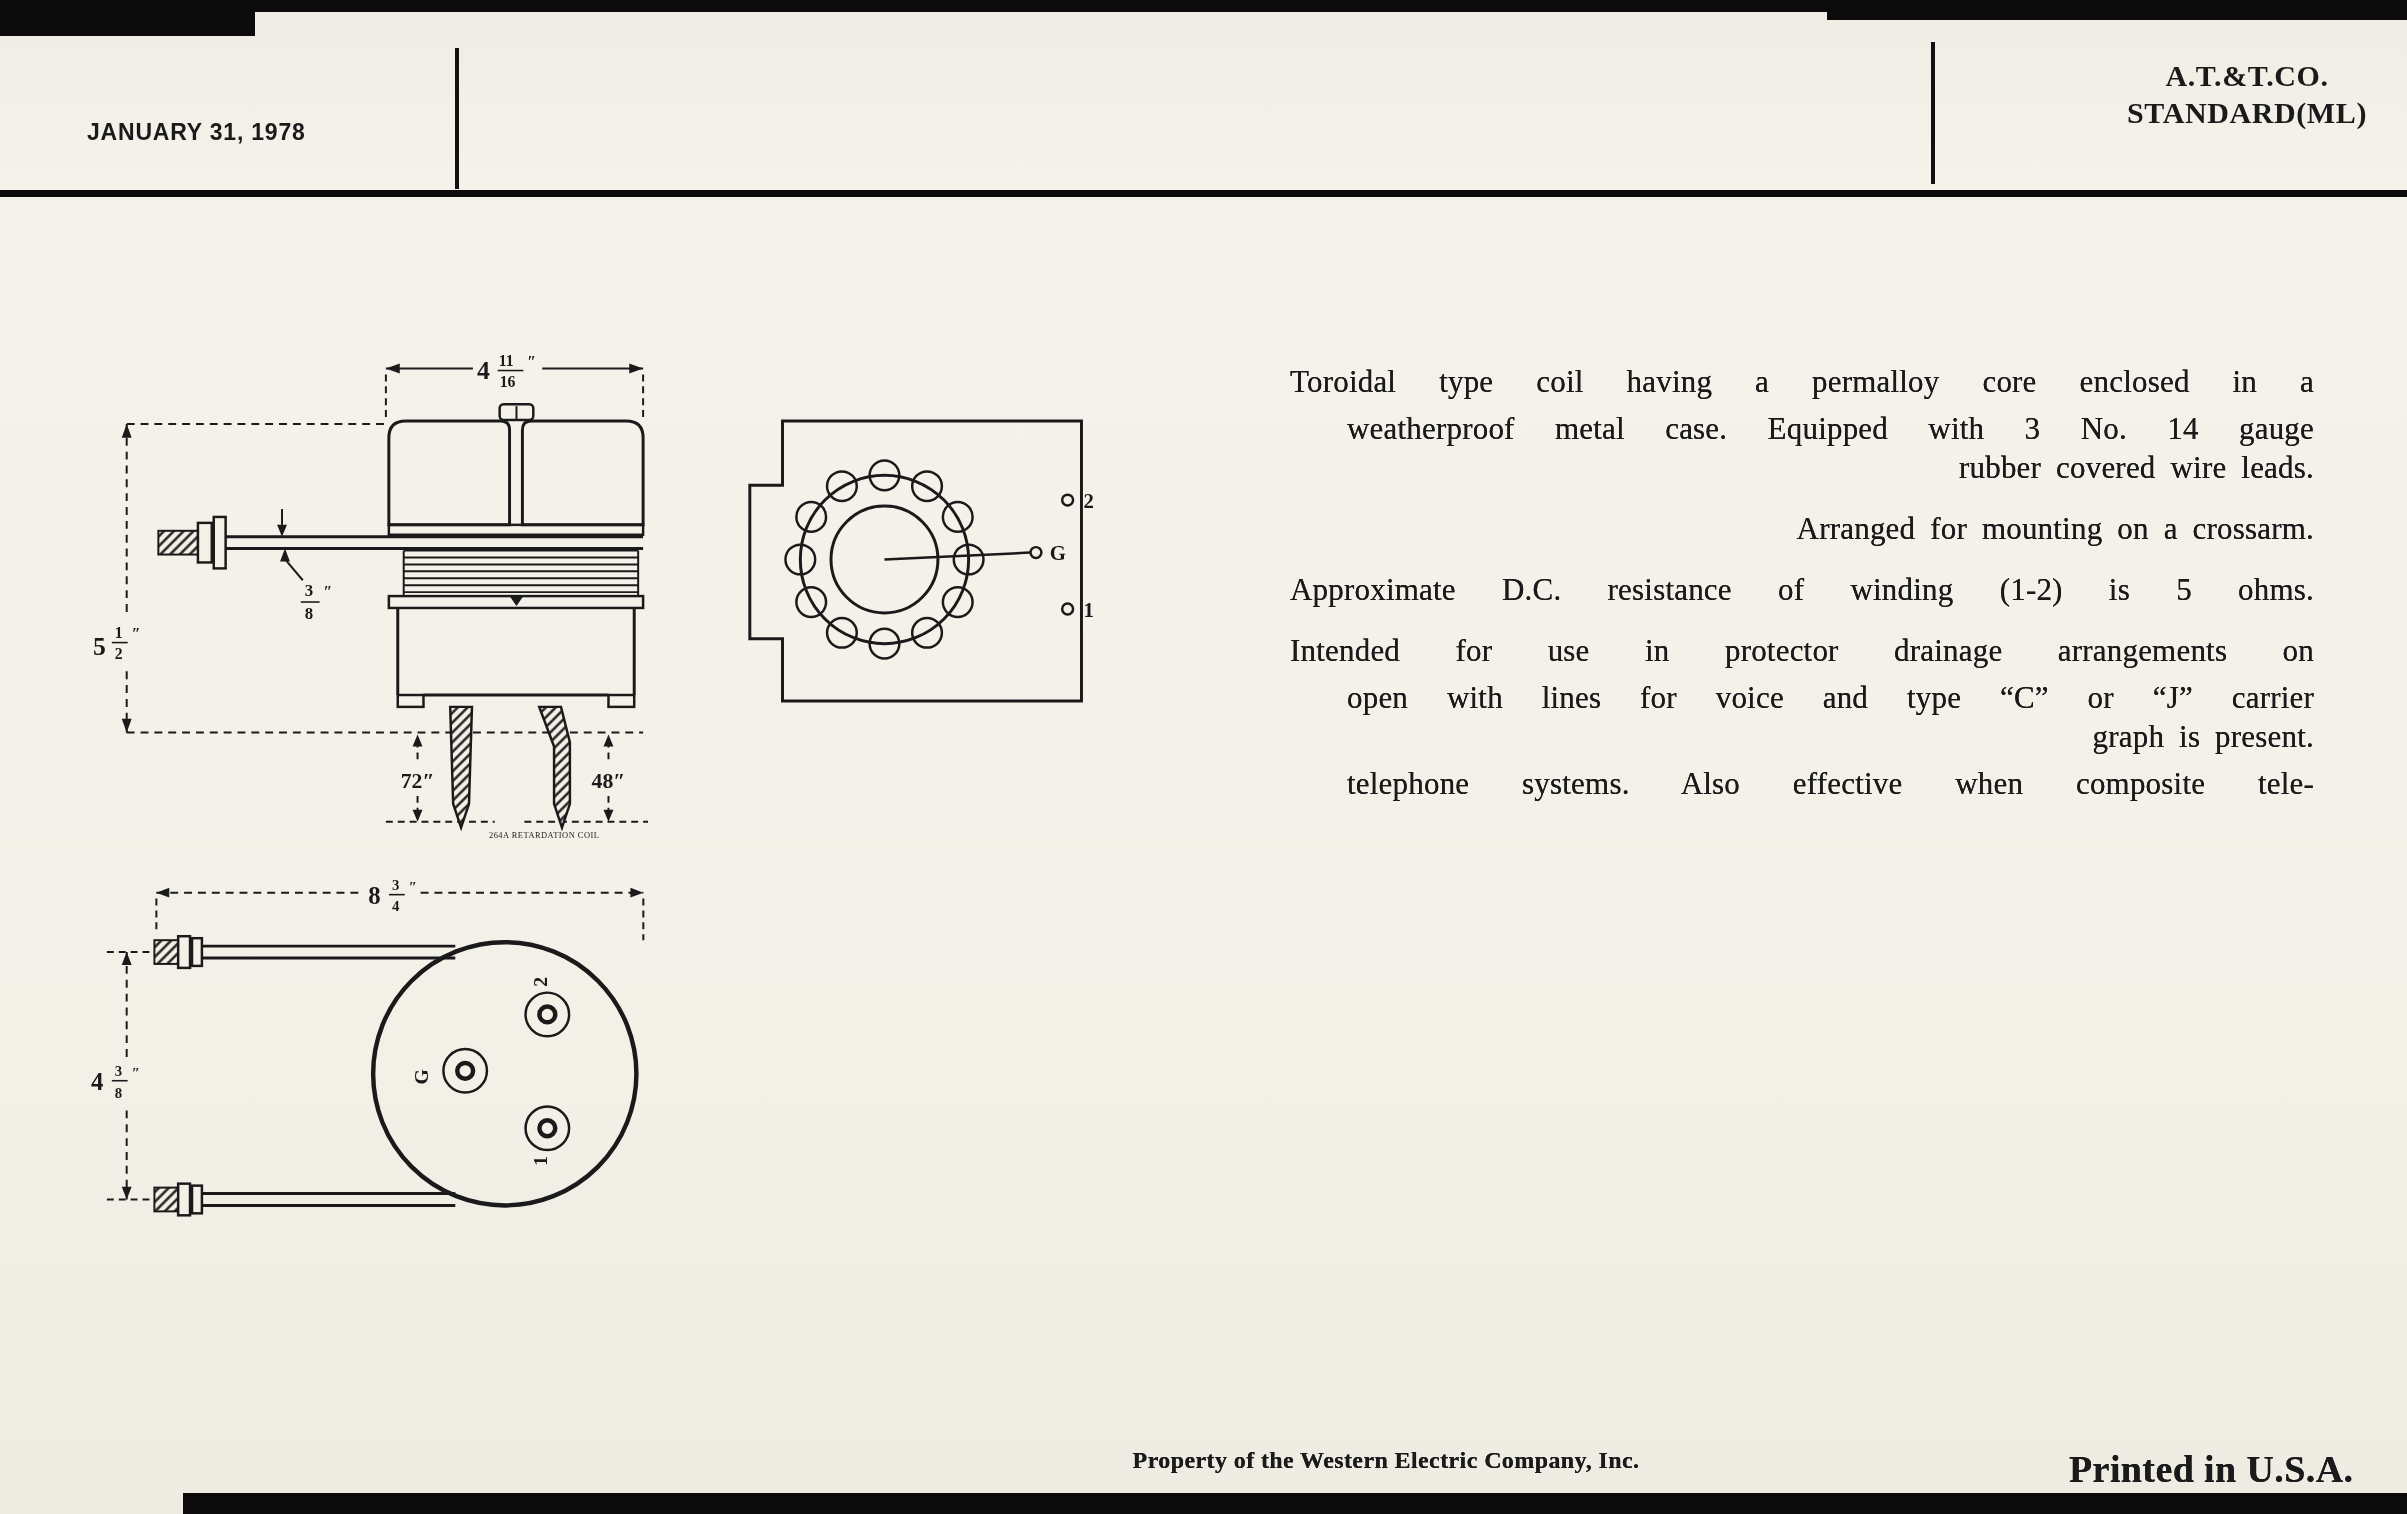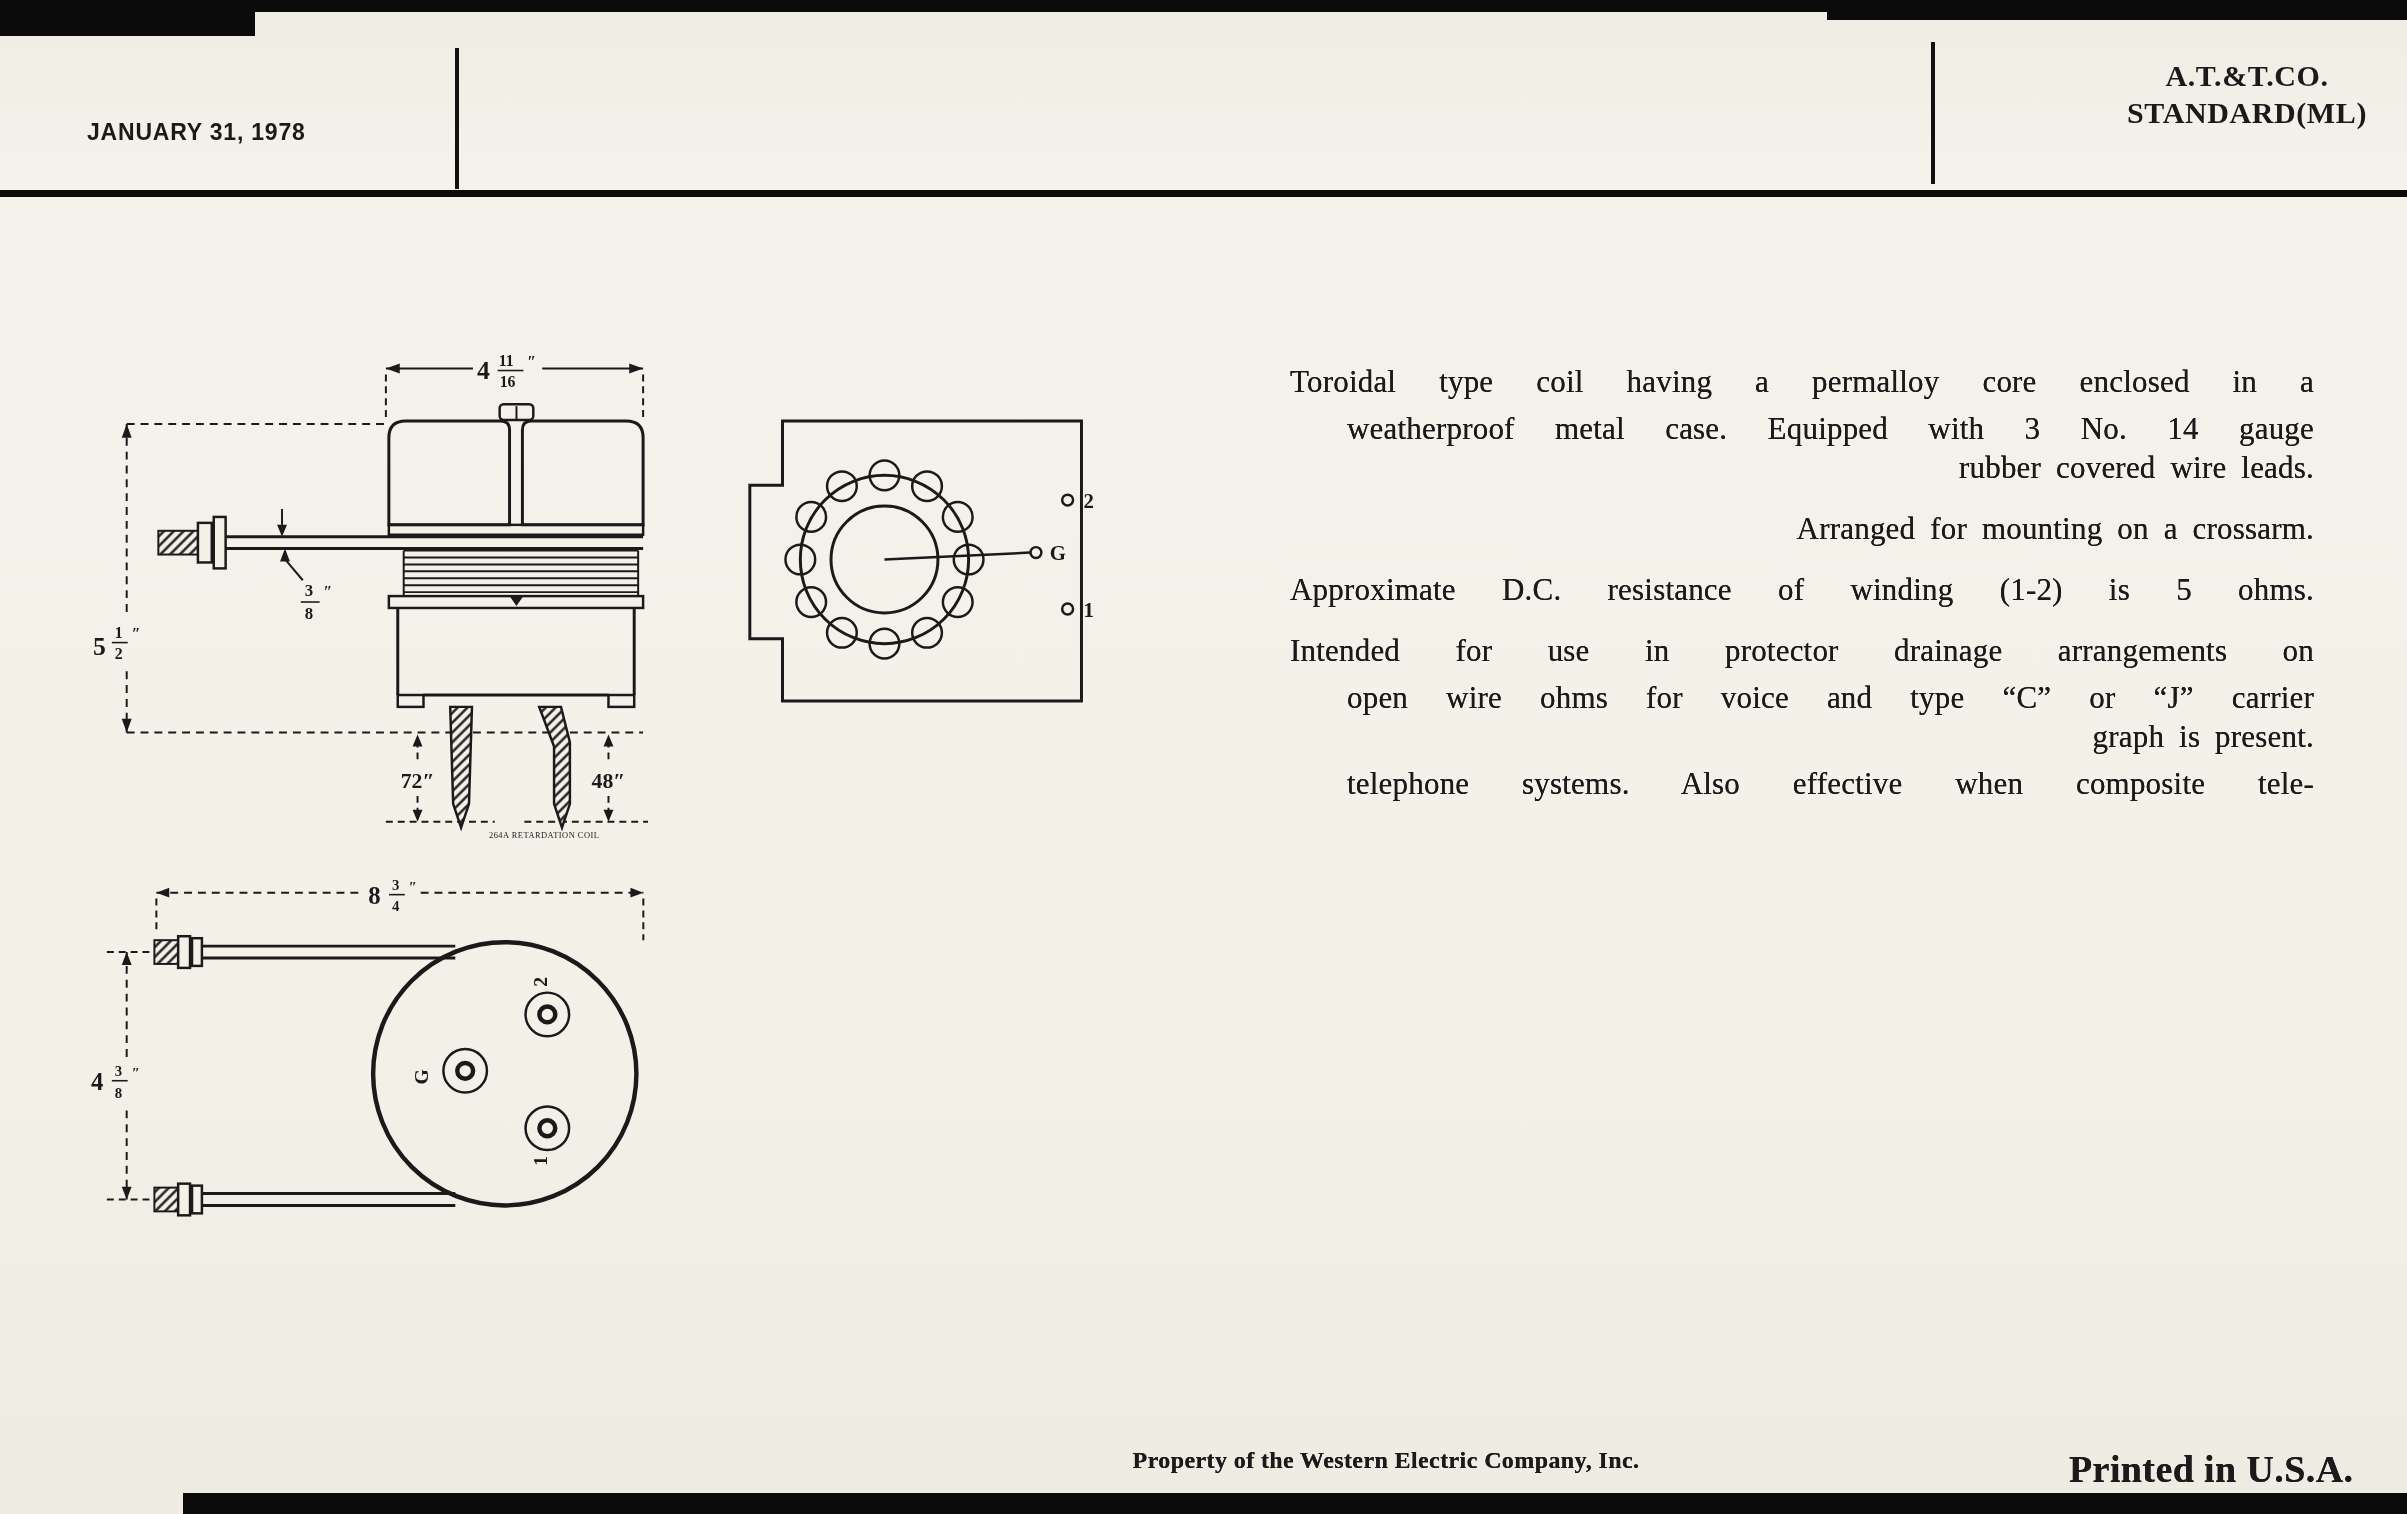--- a/index.html
+++ b/index.html
@@ -302,21 +302,21 @@
       <div class="line cont">rubber covered wire leads.</div>
     </div>
     <div class="para">
       <div class="line">Arranged for mounting on a crossarm.</div>
     </div>
     <div class="para">
       <div class="line j">Approximate D.C. resistance of winding (1-2) is 5 ohms.</div>
     </div>
     <div class="para">
       <div class="line j">Intended for use in protector drainage arrangements on</div>
-      <div class="line j cont">open wire ohms for voice and type “C” or “J” carrier</div>
+      <div class="line j cont">open with lines for voice and type “C” or “J” carrier</div>
       <div class="line cont">graph is present.</div>
       <div class="line j cont">telephone systems.  Also effective when composite tele-</div>
     </div>
   </div>
 
   <div class="footer-property">Property of the Western Electric Company, Inc.</div>
   <div class="footer-printed">Printed in U.S.A.</div>
 
 </div>
 

